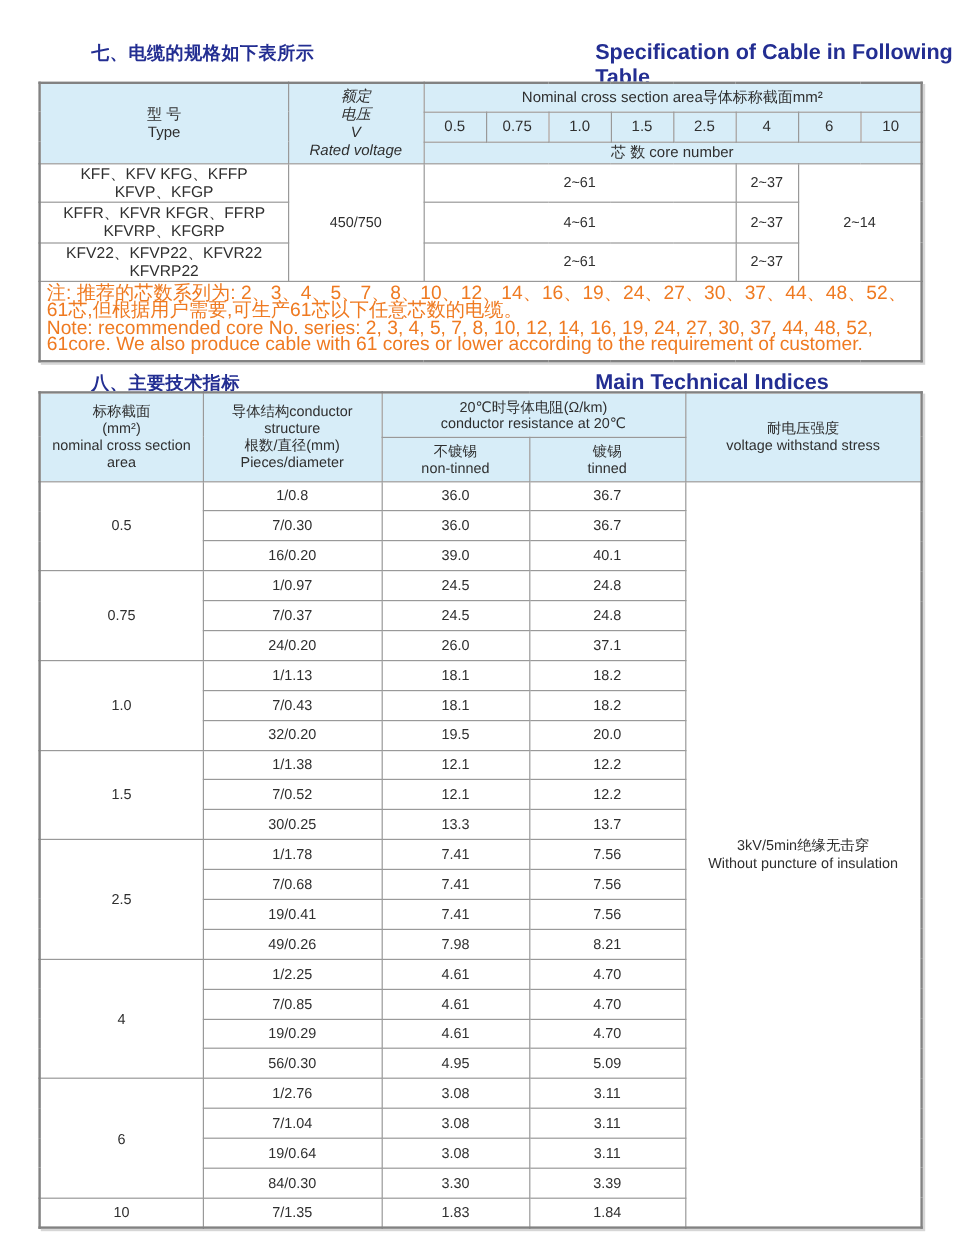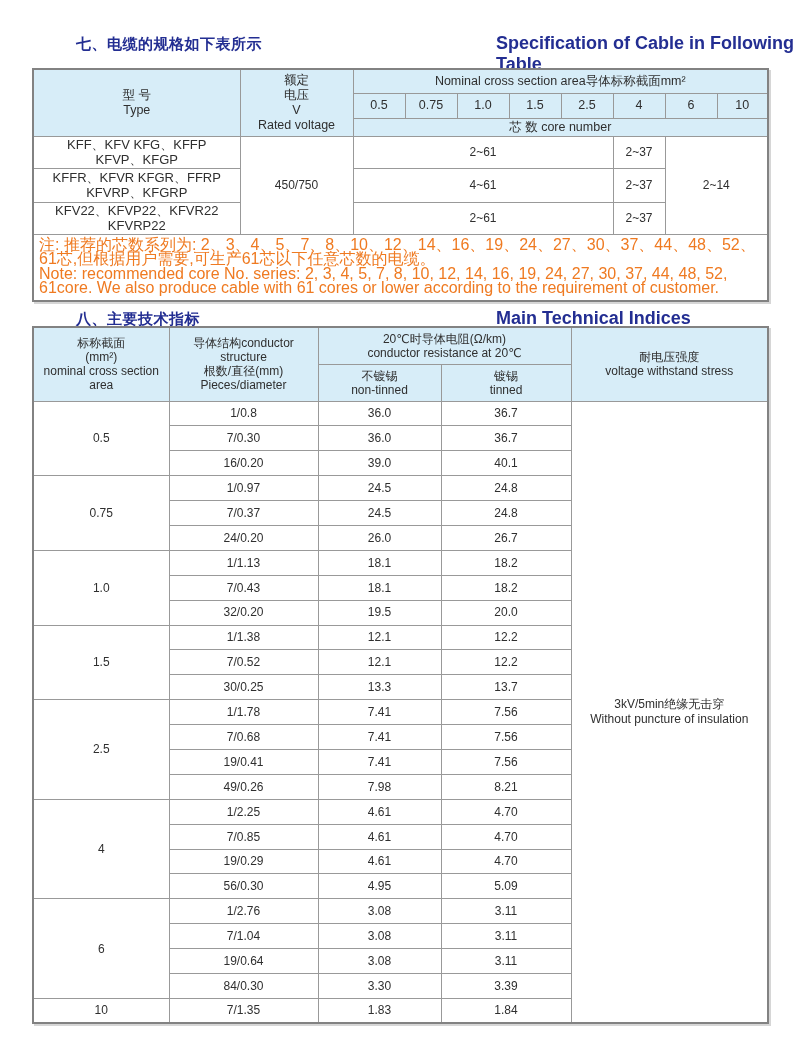--- a/index.html
+++ b/index.html
@@ -52,21 +52,21 @@
   
   .spec{top:68px;}
   .spec tr.h1 td{height:24px;}
   .spec tr.h2 td{height:25px;}
   .spec tr.h3 td{height:18px;}
   .spec tr.b1 td{height:32px;text-align:center;}
   .spec tr.b2 td{height:34px;}
   .spec tr.b3 td{height:32px;}
   .spec .type-cell{font-size:13px;line-height:15px;}
   .spec .hd{font-size:12.5px;}
-  .spec .voltage-hd div{line-height:15px;}
+  .spec .voltage-hd div{line-height:15px;font-style:italic;}
   .note-cell{
     text-align:left;vertical-align:top;
     padding:3px 5px 4px 5px;height:50px;
   }
   .note-cell div{
     color:var(--note-orange);
     font-size:16px;line-height:14.5px;text-align:left;
   }
 
   
@@ -236,21 +236,21 @@
           <td>24.8</td>
         </tr>
         <tr>
           <td>7/0.37</td>
           <td>24.5</td>
           <td>24.8</td>
         </tr>
         <tr>
           <td>24/0.20</td>
           <td>26.0</td>
-          <td>26.7</td>
+          <td>37.1</td>
         </tr>
         <tr>
           <td rowspan="3">1.0</td>
           <td>1/1.13</td>
           <td>18.1</td>
           <td>18.2</td>
         </tr>
         <tr>
           <td>7/0.43</td>
           <td>18.1</td>

